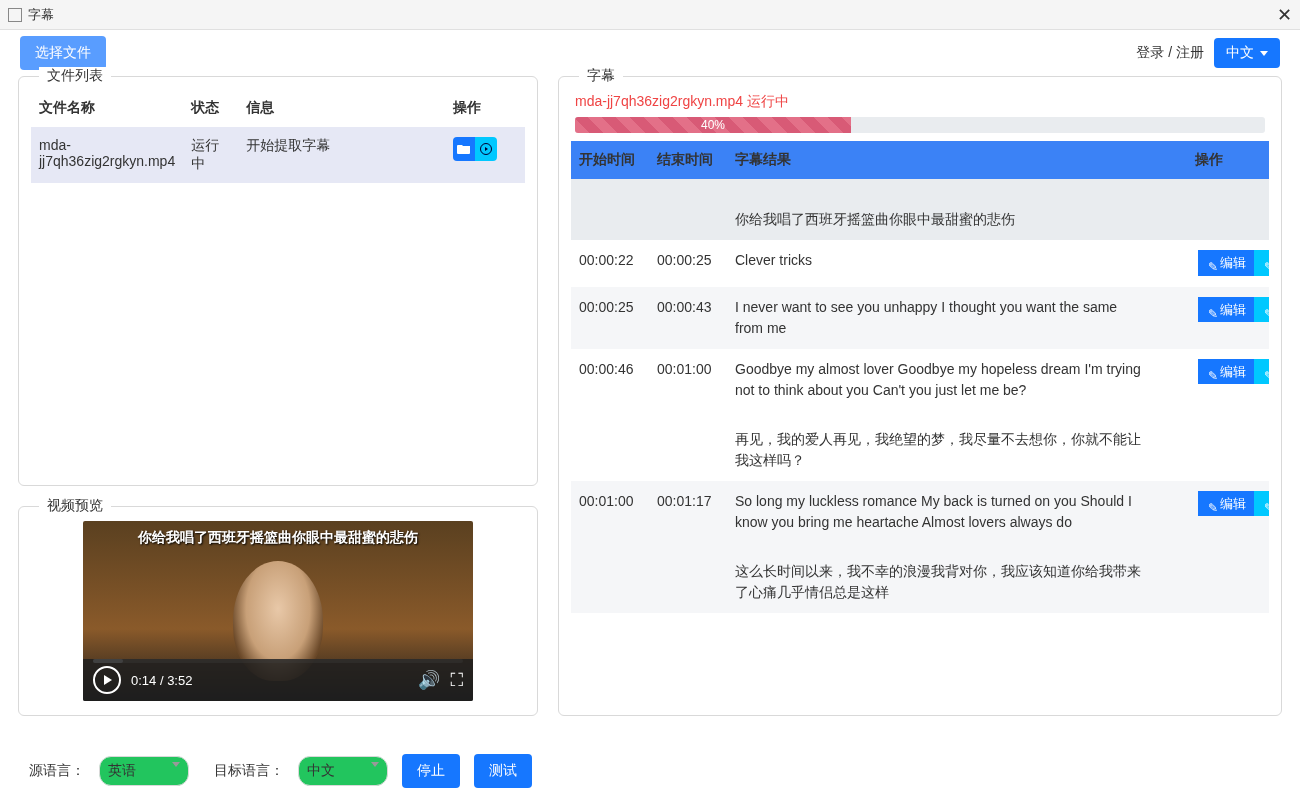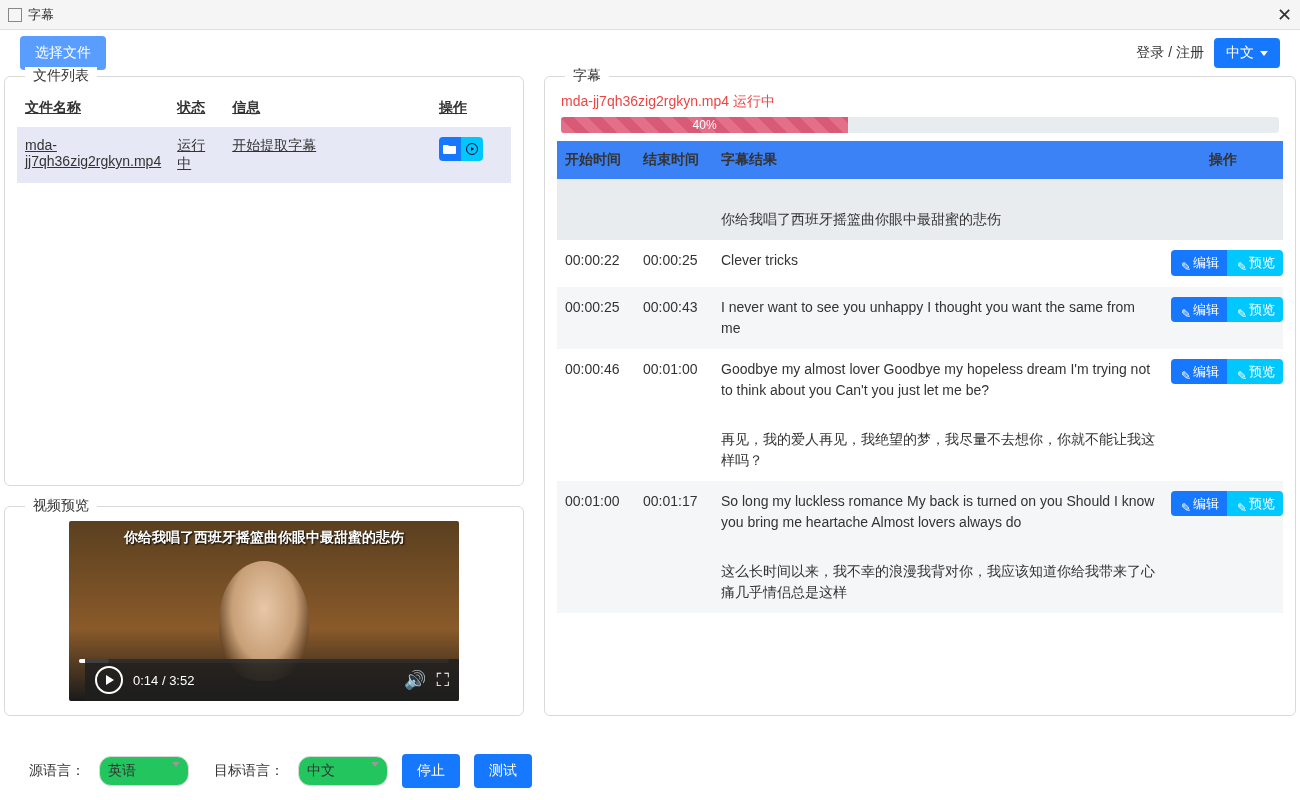--- a/index.html
+++ b/index.html
@@ -9,59 +9,59 @@
 .titlebar .title { font-size: 13px; color: #333; }
 .titlebar .close { margin-left: auto; font-size: 18px; color: #333; cursor: pointer; }
 .toolbar { height: 46px; display: flex; align-items: center; padding: 0 20px; }
 .btn { display: inline-flex; align-items: center; justify-content: center; border-radius: 4px; padding: 7px 14px; font-size: 14px; cursor: pointer; border: 1px solid transparent; }
 .btn-primary-light { background: #3d8cff; color: #fff; opacity: 0.85; }
 .btn-primary { background: #1677ff; color: #fff; }
 .toolbar .right { margin-left: auto; display: flex; align-items: center; gap: 10px; }
 .toolbar .signin { color: #333; cursor: pointer; font-size: 14px; }
 .lang-btn { background: #1677ff; color: #fff; border-radius: 4px; padding: 6px 12px; display: flex; align-items: center; gap: 4px; cursor: pointer; }
 .caret { width: 0; height: 0; border-left: 4px solid transparent; border-right: 4px solid transparent; border-top: 5px solid #fff; margin-left: 2px; }
-.main { display: flex; padding: 0 4px; gap: 20px; height: 660px; }
+.main { display: flex; padding: 0 18px; gap: 20px; height: 660px; }
 .left-col { width: 520px; display: flex; flex-direction: column; gap: 20px; }
 .right-col { flex: 1; min-width: 0; }
 .panel { border: 1px solid #d9d9d9; border-radius: 6px; position: relative; padding: 12px 12px; background: #fff; }
 .panel-legend { position: absolute; top: -10px; left: 20px; background: #fff; padding: 0 8px; font-size: 14px; color: #333; }
 .file-panel { height: 410px; }
 .preview-panel { height: 210px; display: flex; justify-content: center; align-items: center; }
 .sub-panel { height: 640px; display: flex; flex-direction: column; }
-.tbl { width: 100%; border-collapse: collapse; text-decoration: underline; }
+.tbl { width: 100%; border-collapse: collapse; }
 .tbl th { text-align: left; font-weight: 600; font-size: 14px; padding: 10px 8px; background: #fff; }
 .tbl td { padding: 10px 8px; vertical-align: top; }
 .file-row td { background: #e6e8f5; }
 .icon-btn { display: inline-flex; align-items: center; justify-content: center; width: 22px; height: 24px; color: #fff; }
 .icon-group { display: inline-flex; border-radius: 4px; overflow: hidden; }
 .icon-open { background: #1677ff; }
 .icon-play { background: #00c8ff; }
 .video { width: 390px; height: 180px; background: linear-gradient(#5a4020 0%, #8a5a2a 60%, #1a1a1a 100%); border-radius: 2px; position: relative; overflow: hidden; }
 .face { position: absolute; top: 40px; left: 50%; transform: translateX(-50%); width: 90px; height: 120px; background: radial-gradient(ellipse at 50% 40%, #e8c8a8 0%, #c8a078 50%, #6a4828 75%); border-radius: 50% 50% 45% 45%; }
 .subtitle-overlay { position: absolute; top: 8px; left: 0; right: 0; text-align: center; color: #fff; font-size: 14px; font-weight: 600; text-shadow: 1px 1px 2px #000; }
-.controls { position: absolute; bottom: 0; left: 16px; right: 0; height: 42px; background: rgba(30,30,30,0.85); display: flex; align-items: center; padding: 0 10px; gap: 10px; color: #fff; font-size: 13px; }
+.controls { position: absolute; bottom: 0; left: 0; right: 0; height: 42px; background: rgba(30,30,30,0.85); display: flex; align-items: center; padding: 0 10px; gap: 10px; color: #fff; font-size: 13px; }
 .play-circle { width: 28px; height: 28px; border: 2px solid #fff; border-radius: 50%; display: flex; align-items: center; justify-content: center; }
 .play-tri { width: 0; height: 0; border-left: 8px solid #fff; border-top: 5px solid transparent; border-bottom: 5px solid transparent; margin-left: 2px; }
 .timeline { position: absolute; bottom: 38px; left: 10px; right: 10px; height: 4px; background: rgba(255,255,255,0.3); border-radius: 2px; }
 .timeline-fill { width: 8%; height: 100%; background: #fff; border-radius: 2px; }
 .vol-icon, .full-icon { font-size: 18px; cursor: pointer; }
 .sub-header { font-size: 14px; color: #ef4444; margin: 4px 0 6px 4px; }
 .progress { height: 16px; background: #e9ecef; border-radius: 3px; overflow: hidden; position: relative; margin: 0 4px 4px 4px; }
 .progress-fill { height: 100%; width: 40%; background: repeating-linear-gradient(45deg, #e37088, #e37088 10px, #d85a76 10px, #d85a76 20px); color: #fff; font-size: 12px; display: flex; align-items: center; justify-content: center; }
 .sub-tbl-wrap { flex: 1; overflow-y: auto; margin-top: 4px; }
 .sub-tbl { width: 100%; border-collapse: collapse; table-layout: fixed; }
 .sub-tbl th { text-align: left; font-weight: 600; padding: 10px 8px; background: #3b82f6; position: sticky; top: 0; }
 .sub-tbl td { padding: 10px 8px; vertical-align: top; line-height: 1.5; word-wrap: break-word; }
 .sub-tbl tbody tr.first-row td { background: #e9ecef; }
 .sub-tbl tbody tr.striped td { background: #f5f6f8; }
 .trans-row td { padding-top: 18px; }
 .trans-row.first-trans td { padding-top: 10px; }
 .action-btns { display: inline-flex; border-radius: 4px; overflow: hidden; white-space: nowrap; }
 .action-btns .seg { display: inline-flex; align-items: center; gap: 2px; padding: 3px 8px; color: #fff; font-size: 13px; }
-.seg-edit { background: #1677ff; }
+.seg-edit { background: #1677ff; margin-left: 41px; }
 .seg-prev { background: #00c8ff; }
 .pencil { width: 12px; height: 12px; }
 .pencil::before { content: "✎"; font-size: 12px; }
 .bottom { position: absolute; left: 18px; right: 18px; bottom: 12px; display: flex; align-items: center; gap: 14px; }
 .select { display: inline-flex; align-items: flex-start; border: 1px solid #d9d9d9; border-radius: 12px; padding: 5px 8px; min-width: 90px; background: #22c55e; cursor: pointer; justify-content: space-between; }
 .sel-caret { width: 0; height: 0; border-left: 4px solid transparent; border-right: 4px solid transparent; border-top: 5px solid #999; }
 .label { color: #333; margin-left: 11px; }
 svg { display: block; }
 </style>
 </head>

